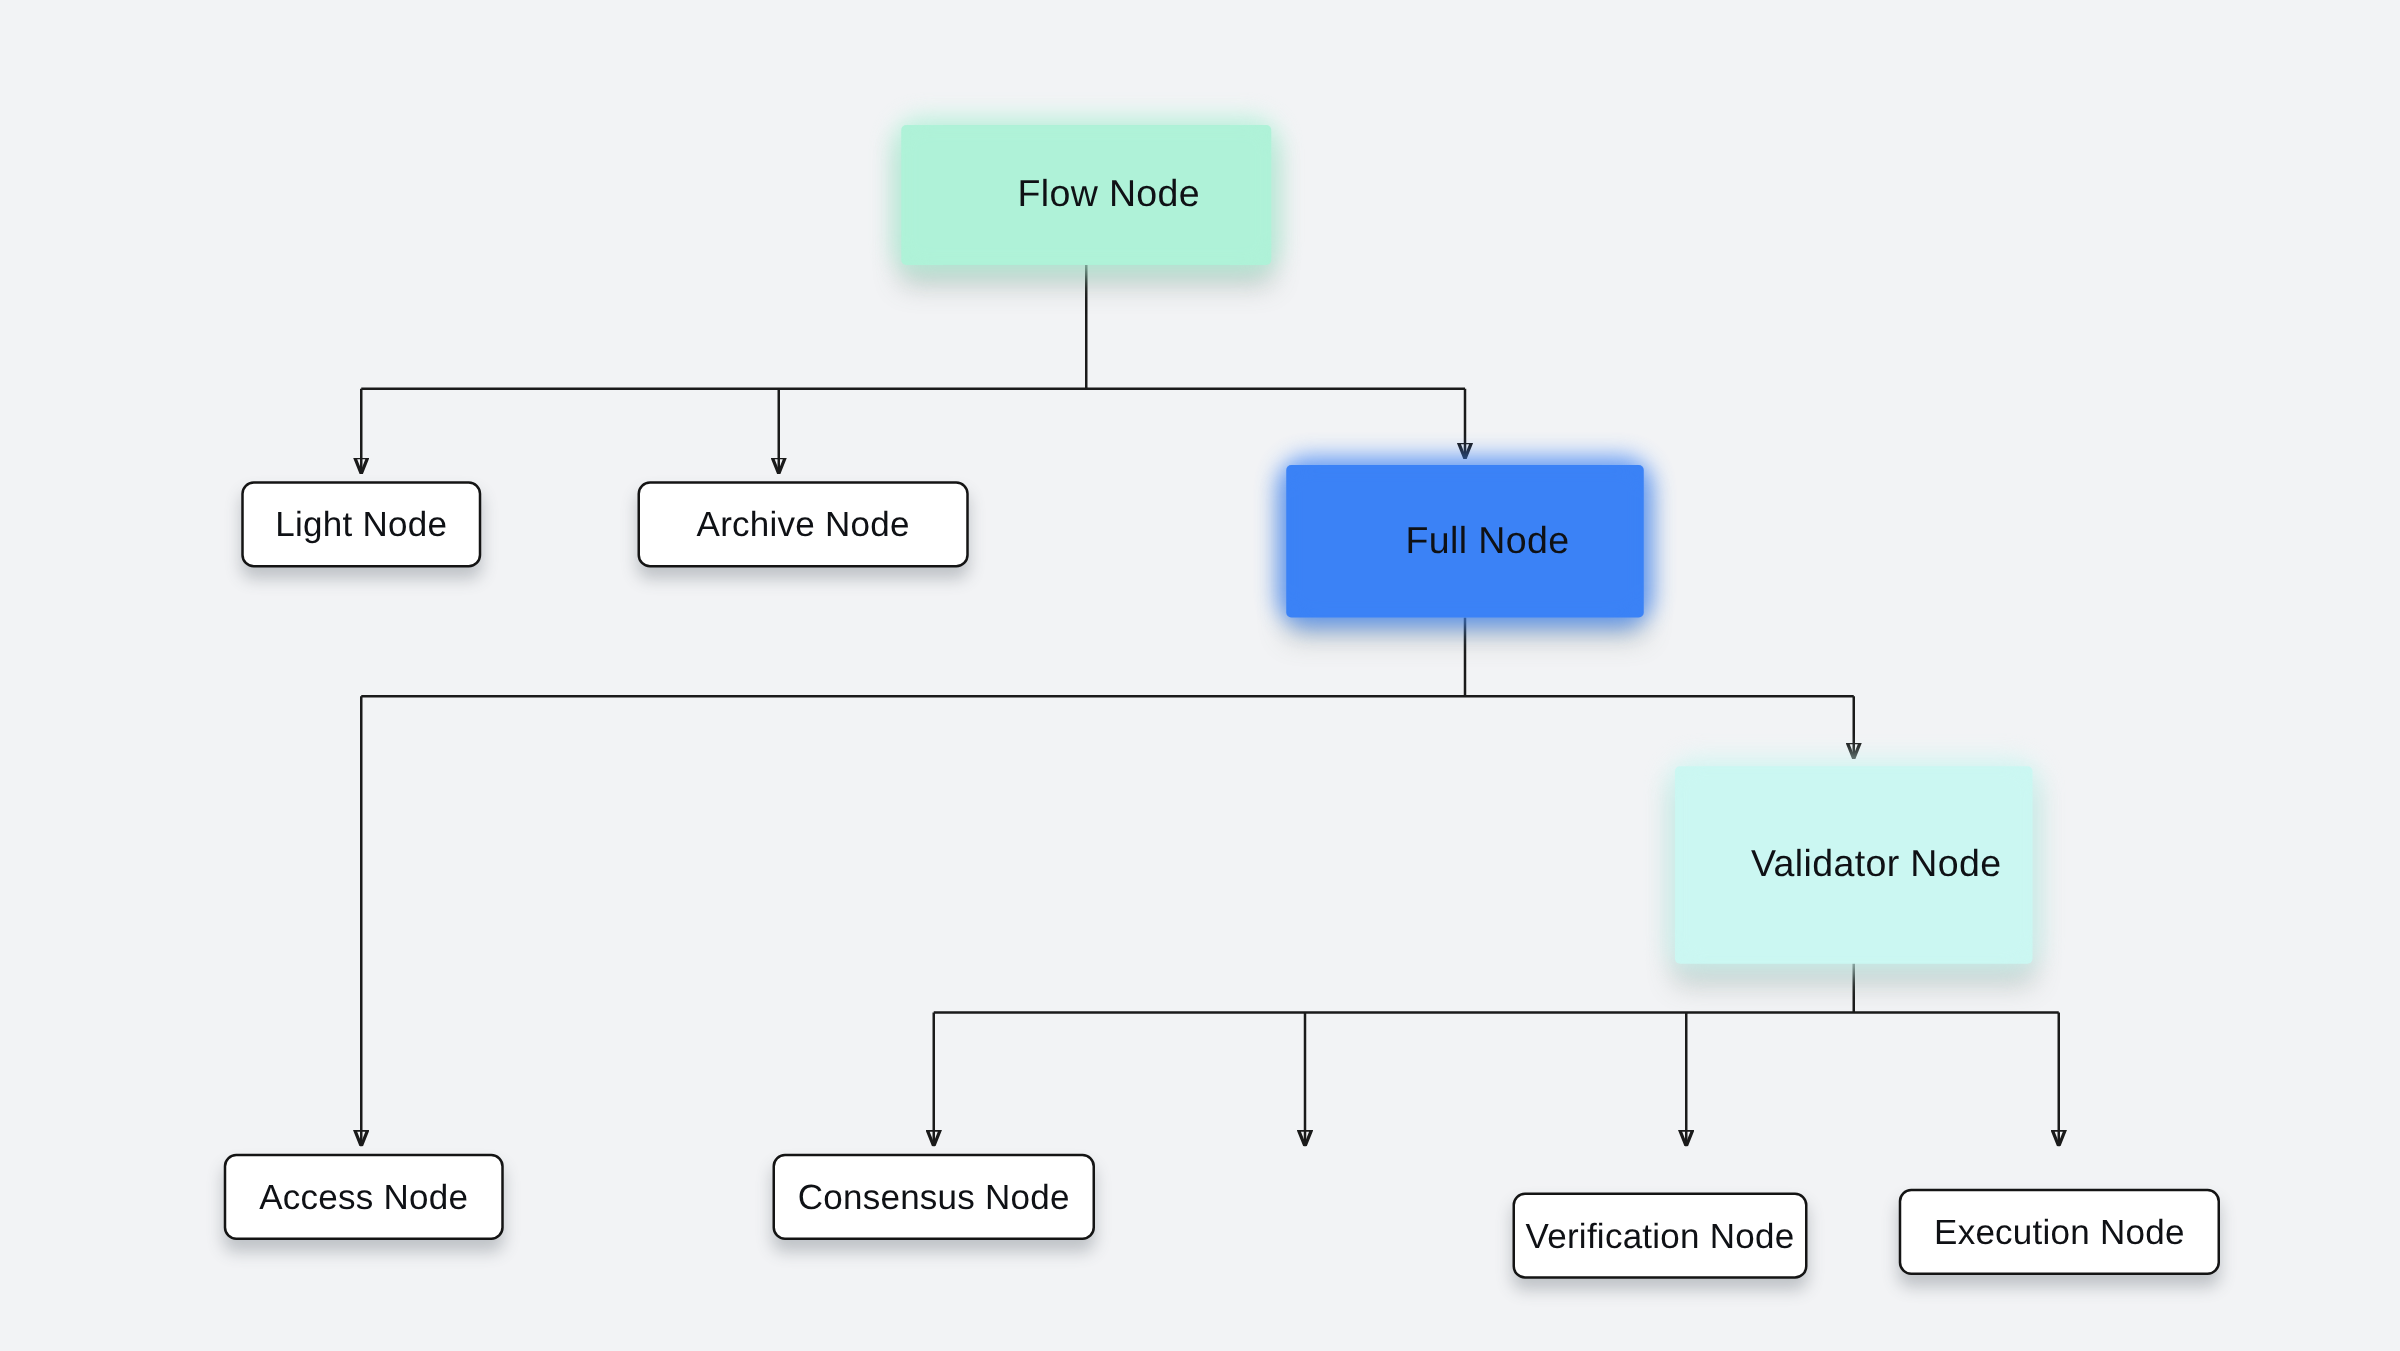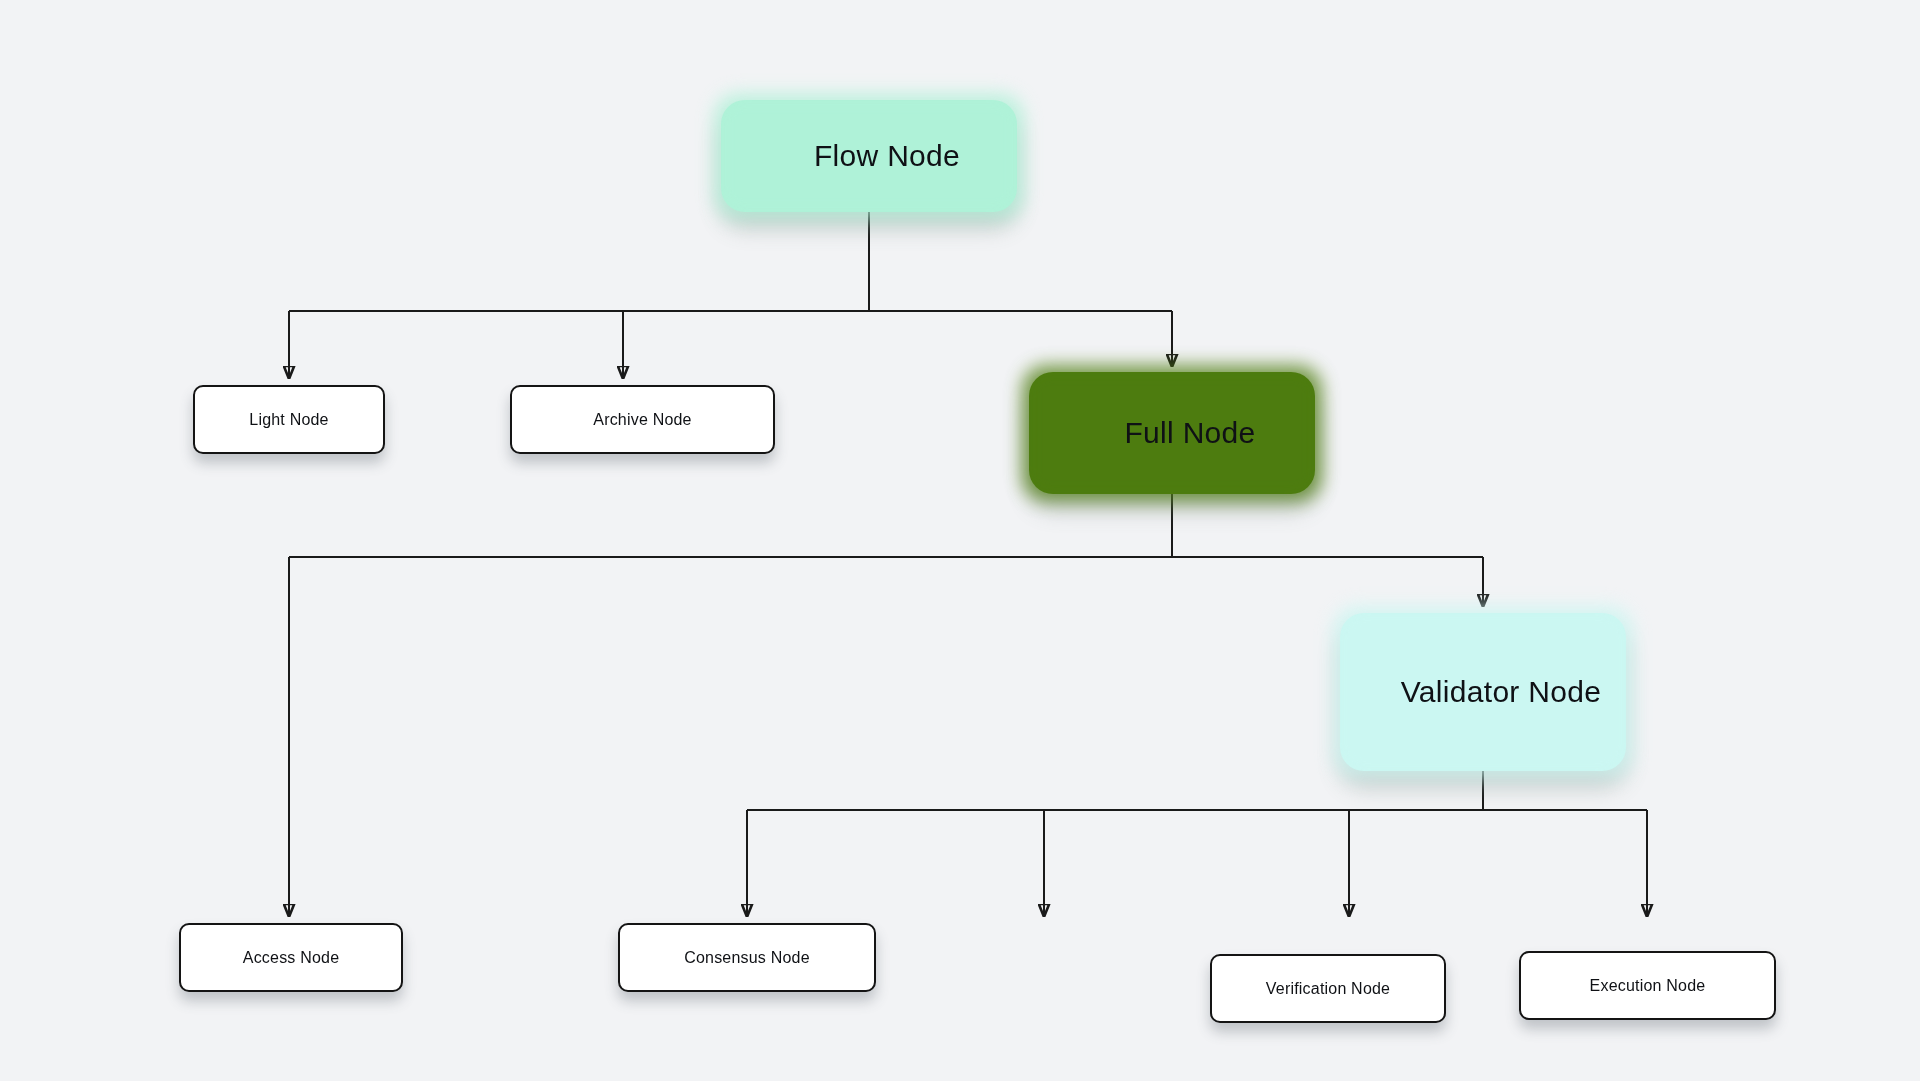--- a/index.html
+++ b/index.html
@@ -30,42 +30,42 @@
     position: absolute;
     display: flex;
     align-items: center;
     justify-content: center;
     box-sizing: border-box;
     color: #0f1115;
     white-space: nowrap;
     z-index: 0;
   }
   .node-big {
-    border-radius: 24px;
+    border-radius: 4px;
     font-size: 30px;
     font-weight: 500;
     letter-spacing: 0.3px;
     box-shadow: 0 16px 22px rgba(90, 105, 100, 0.30);
     padding-left: 36px;
   }
   .node-big::before {
     content: "";
     position: absolute;
     inset: -7px;
     border-radius: 24px;
     background: inherit;
     filter: blur(9px);
     opacity: 0.75;
     z-index: -1;
   }
   .node-small {
     background: #ffffff;
     border: 2px solid #141414;
     border-radius: 10px;
-    font-size: 16px;
+    font-size: 28px;
     font-weight: 500;
     letter-spacing: 0.2px;
     box-shadow: 0 9px 13px rgba(75, 85, 95, 0.30);
   }
   
   .pos-flow        { left: 721px;  top: 100px; width: 296px; height: 112px; }
   .pos-light       { left: 193px;  top: 385px; width: 192px; height: 69px; }
   .pos-archive     { left: 510px;  top: 385px; width: 265px; height: 69px; }
   .pos-full        { left: 1029px; top: 372px; width: 286px; height: 122px; }
   .pos-validator   { left: 1340px; top: 613px; width: 286px; height: 158px; }
@@ -108,21 +108,21 @@
   </div>
 
   <div class="node node-small pos-light">
     <span>Light Node</span>
   </div>
 
   <div class="node node-small pos-archive">
     <span>Archive Node</span>
   </div>
 
-  <div class="node node-big pos-full" style="background: #4d7c0f;">
+  <div class="node node-big pos-full" style="background: #3b82f6;">
     <span>Full Node</span>
   </div>
 
   <div class="node node-big pos-validator" style="background: rgb(203, 247, 242);">
     <span>Validator Node</span>
   </div>
 
   <div class="node node-small pos-access">
     <span>Access Node</span>
   </div>

